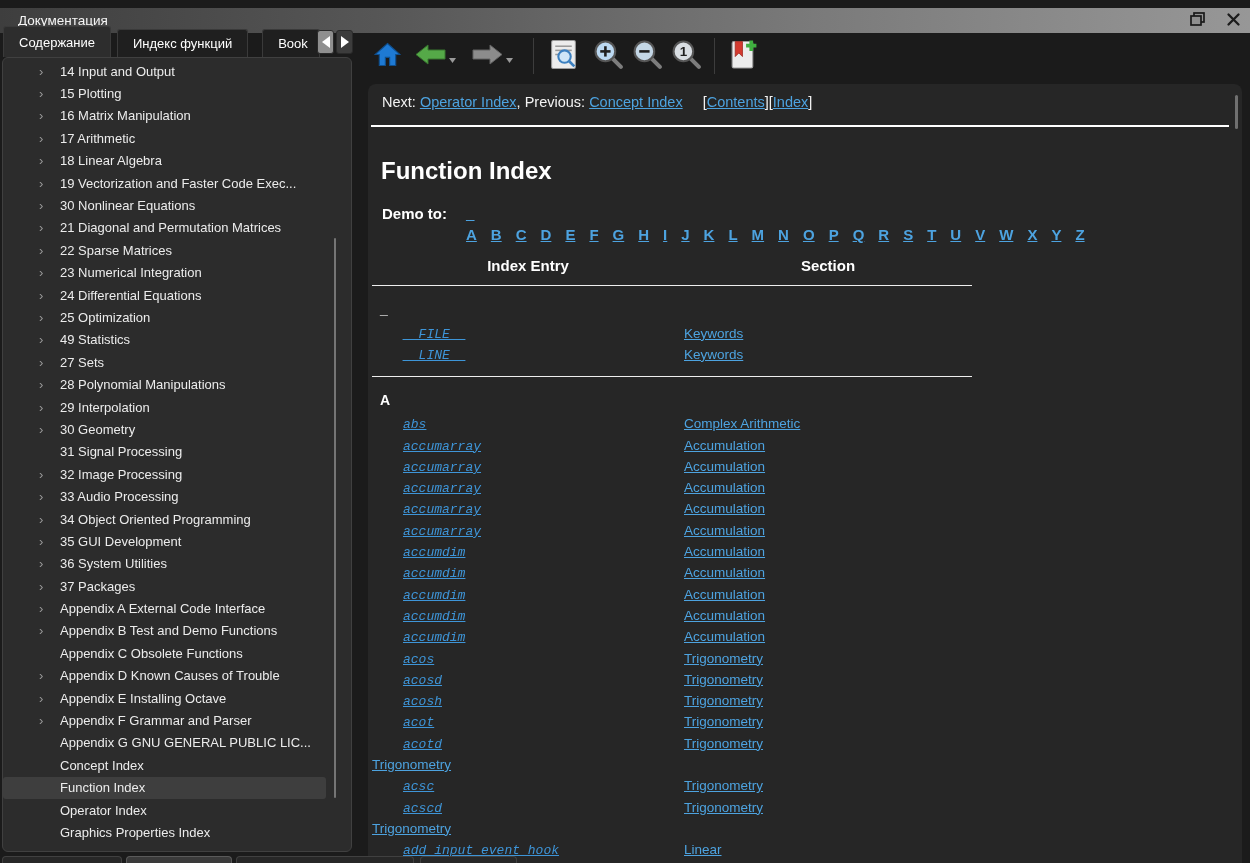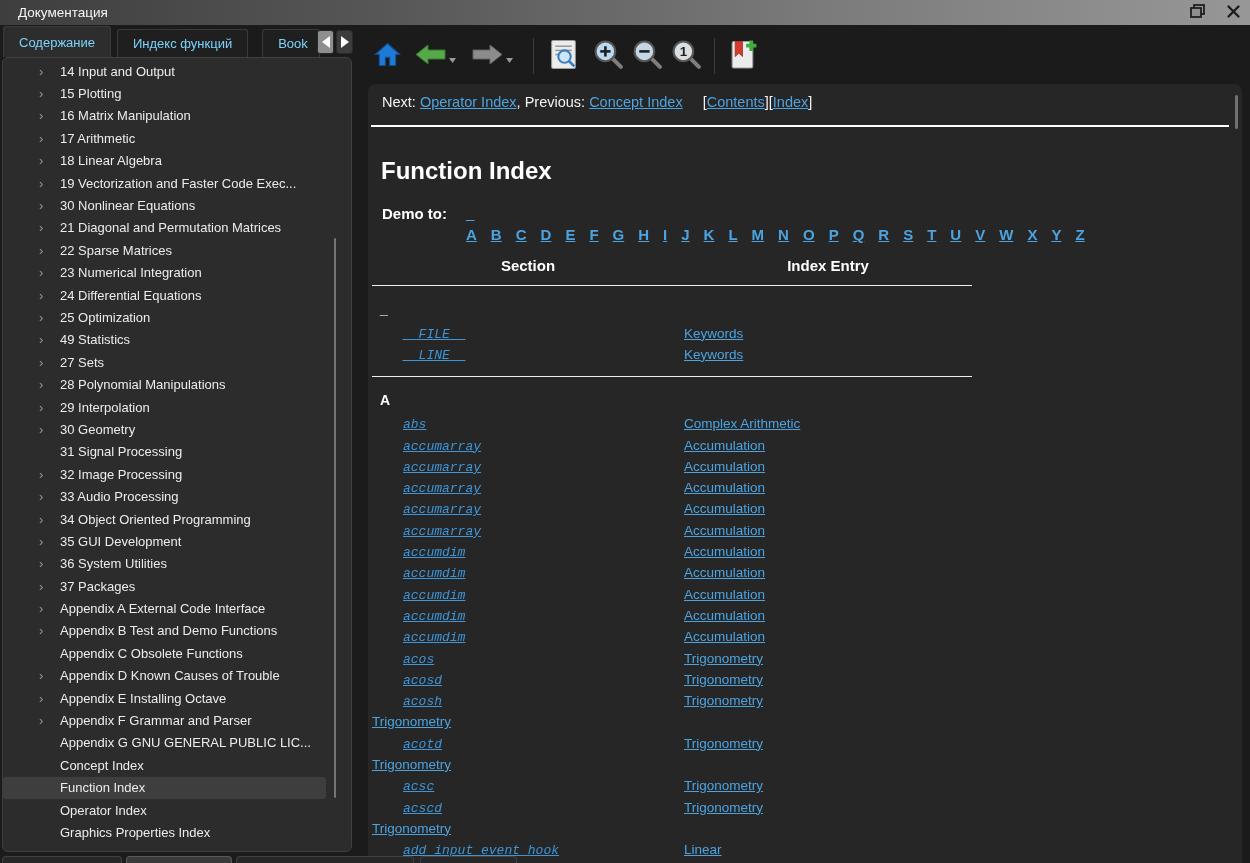--- a/index.html
+++ b/index.html
@@ -12,33 +12,33 @@
   *{box-sizing:border-box;}
   html,body{margin:0;padding:0;}
   body{
     width:1250px;height:863px;position:relative;overflow:hidden;
     background:var(--win-bg);
     font-family:"Liberation Sans",sans-serif;
     color:#e8e8e8;
   }
   
   .titlebar{
-    position:absolute;left:0;top:0;width:1250px;height:25px;
+    position:absolute;left:0;top:8px;width:1250px;height:25px;
     background:linear-gradient(to right,#3e3e3e 0%,#565656 30%,#7a7a7a 65%,#979797 100%);
     display:flex;align-items:center;padding-left:18px;
     font-size:13.5px;color:#f5f5f5;
   }
   .win-controls{position:absolute;right:6px;top:0;height:25px;display:flex;align-items:center;gap:14px;}
   .win-btn{width:22px;height:22px;display:flex;align-items:center;justify-content:center;cursor:pointer;background:transparent;border:none;padding:0;}
   
   .tabbar{position:absolute;left:3px;top:26px;width:360px;height:31px;display:flex;align-items:flex-end;}
   .tab{
     height:28px;margin-right:6px;padding:0 15px;display:flex;align-items:center;
     background:#1f1f1f;border:1px solid #3a3a3a;border-bottom:none;border-radius:3px 3px 0 0;
-    font-size:13px;color:#7dd3fc;cursor:pointer;white-space:nowrap;
+    font-size:13px;color:#ffffff;cursor:pointer;white-space:nowrap;
   }
   .tab.active{height:31px;background:#2d2d2d;}
   .tab.truncated{width:58px;overflow:hidden;padding-right:0;margin-left:8px;}
   .tab-scroll{
     position:absolute;top:4px;width:17px;height:24px;border-radius:3px;border:1px solid #2a2a2a;
     display:flex;align-items:center;justify-content:center;cursor:pointer;padding:0;
   }
   .tab-scroll.left{left:314px;background:#8f8f8f;}
   .tab-scroll.right{left:333px;background:#3c3c3c;}
   .tri{width:0;height:0;border-style:solid;}
@@ -440,22 +440,22 @@
           <a class="lnk">V</a>
           <a class="lnk">W</a>
           <a class="lnk">X</a>
           <a class="lnk">Y</a>
           <a class="lnk">Z</a>
         </div>
     </div>
   </div>
 
   <div class="idx-head">
+    <div>Index Entry</div>
     <div>Section</div>
-    <div>Index Entry</div>
   </div>
 
   <hr class="hr-table">
 
   <div class="group-label">_</div>
   <div>
 
       <div class="idx-row">
         <div class="entry-cell"><a class="entry-link">__FILE__</a></div>
         <div><a class="section-link">Keywords</a></div>
@@ -536,20 +536,21 @@
         <div class="entry-cell"><a class="entry-link">acosd</a></div>
         <div><a class="section-link">Trigonometry</a></div>
       </div>
 
       <div class="idx-row">
         <div class="entry-cell"><a class="entry-link">acosh</a></div>
         <div><a class="section-link">Trigonometry</a></div>
       </div>
 
       <div class="idx-row">
+        <div class="entry-cell"><a class="entry-link">acot</a></div>
         <div><a class="section-link">Trigonometry</a></div>
       </div>
 
       <div class="idx-row">
         <div class="entry-cell"><a class="entry-link">acotd</a></div>
         <div><a class="section-link">Trigonometry</a></div>
       </div>
 
       <div class="idx-row">
         <div><a class="section-link">Trigonometry</a></div>

